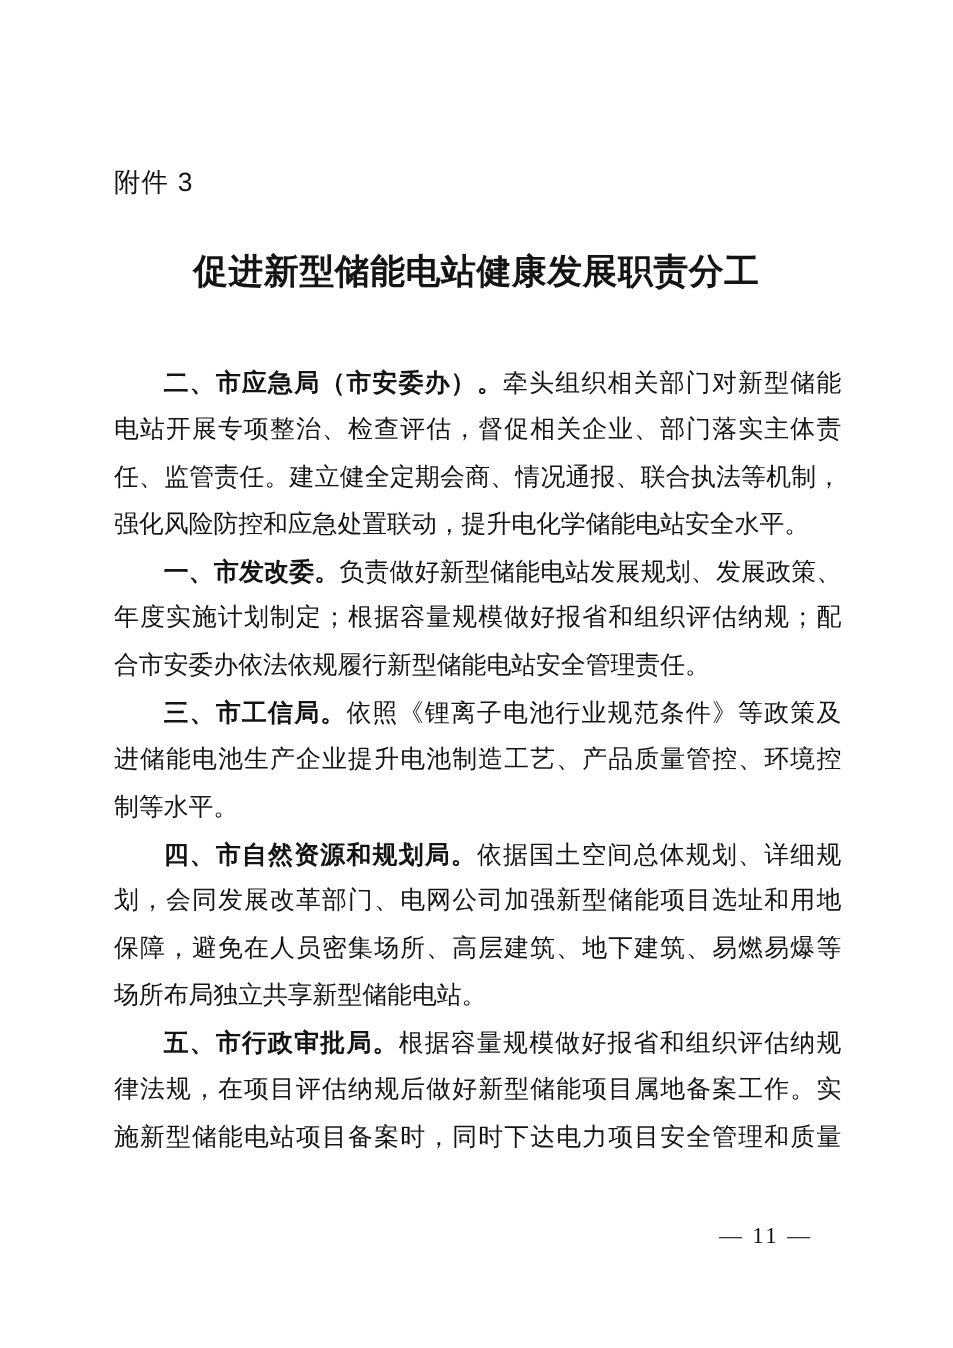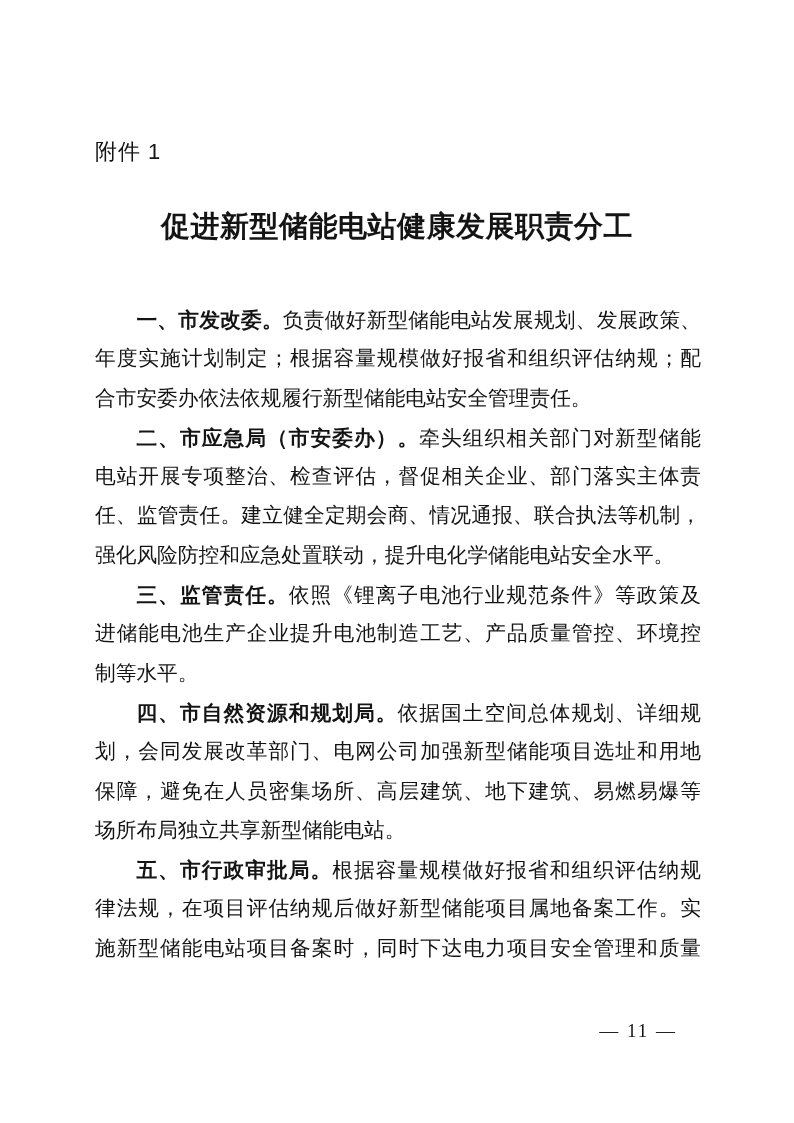--- a/index.html
+++ b/index.html
@@ -62,41 +62,41 @@
     letter-spacing: 2px;
     font-family: "Liberation Serif", "DejaVu Serif", serif;
     text-align: right;
   }
 </style>
 </head>
 <body>
 
 <div class="page">
 
-  <div class="attachment-label">附件 1</div>
+  <div class="attachment-label">附件 3</div>
 
   <h1 class="doc-title">促进新型储能电站健康发展职责分工</h1>
 
   <div class="doc-body">
-
-    <div class="para">
-      <div class="line first"><span class="para-heading">一、市发改委。</span><span>负责做好新型储能电站发展规划、发展政策、</span></div>
-      <div class="line">年度实施计划制定；根据容量规模做好报省和组织评估纳规；配</div>
-      <div class="line lastline">合市安委办依法依规履行新型储能电站安全管理责任。</div>
-    </div>
 
     <div class="para">
       <div class="line first"><span class="para-heading">二、市应急局（市安委办）。</span><span>牵头组织相关部门对新型储能</span></div>
       <div class="line">电站开展专项整治、检查评估，督促相关企业、部门落实主体责</div>
       <div class="line">任、监管责任。建立健全定期会商、情况通报、联合执法等机制，</div>
       <div class="line lastline">强化风险防控和应急处置联动，提升电化学储能电站安全水平。</div>
     </div>
 
     <div class="para">
-      <div class="line first"><span class="para-heading">三、监管责任。</span><span>依照《锂离子电池行业规范条件》等政策及</span></div>
+      <div class="line first"><span class="para-heading">一、市发改委。</span><span>负责做好新型储能电站发展规划、发展政策、</span></div>
+      <div class="line">年度实施计划制定；根据容量规模做好报省和组织评估纳规；配</div>
+      <div class="line lastline">合市安委办依法依规履行新型储能电站安全管理责任。</div>
+    </div>
+
+    <div class="para">
+      <div class="line first"><span class="para-heading">三、市工信局。</span><span>依照《锂离子电池行业规范条件》等政策及</span></div>
       <div class="line">进储能电池生产企业提升电池制造工艺、产品质量管控、环境控</div>
       <div class="line lastline">制等水平。</div>
     </div>
 
     <div class="para">
       <div class="line first"><span class="para-heading">四、市自然资源和规划局。</span><span>依据国土空间总体规划、详细规</span></div>
       <div class="line">划，会同发展改革部门、电网公司加强新型储能项目选址和用地</div>
       <div class="line">保障，避免在人员密集场所、高层建筑、地下建筑、易燃易爆等</div>
       <div class="line lastline">场所布局独立共享新型储能电站。</div>
     </div>

